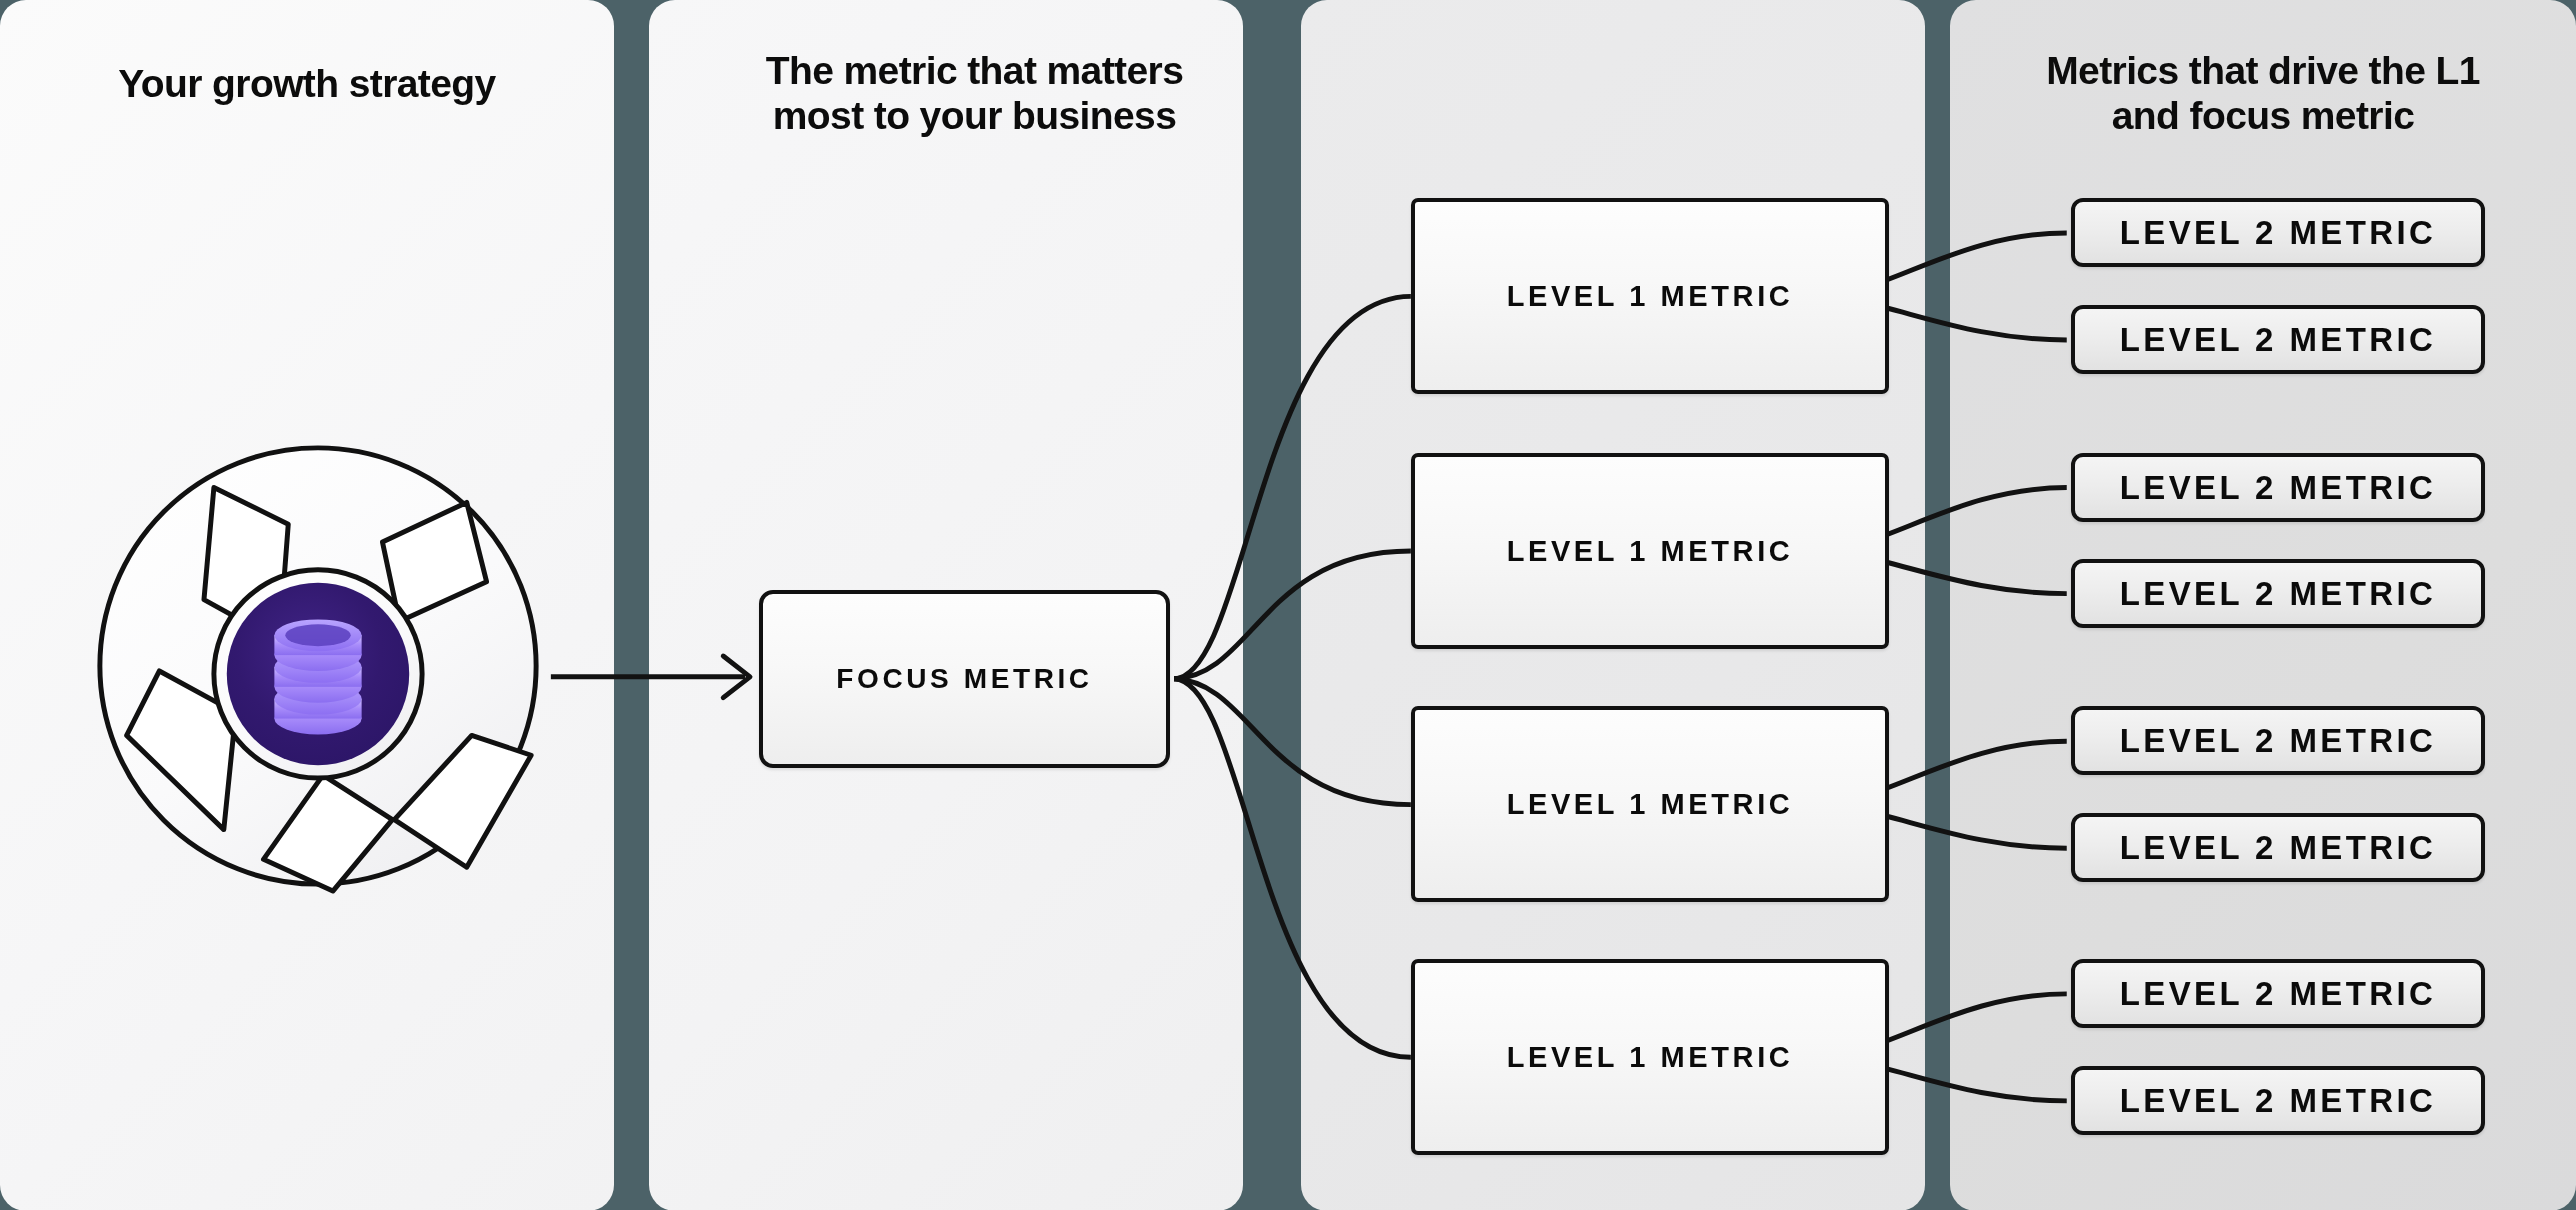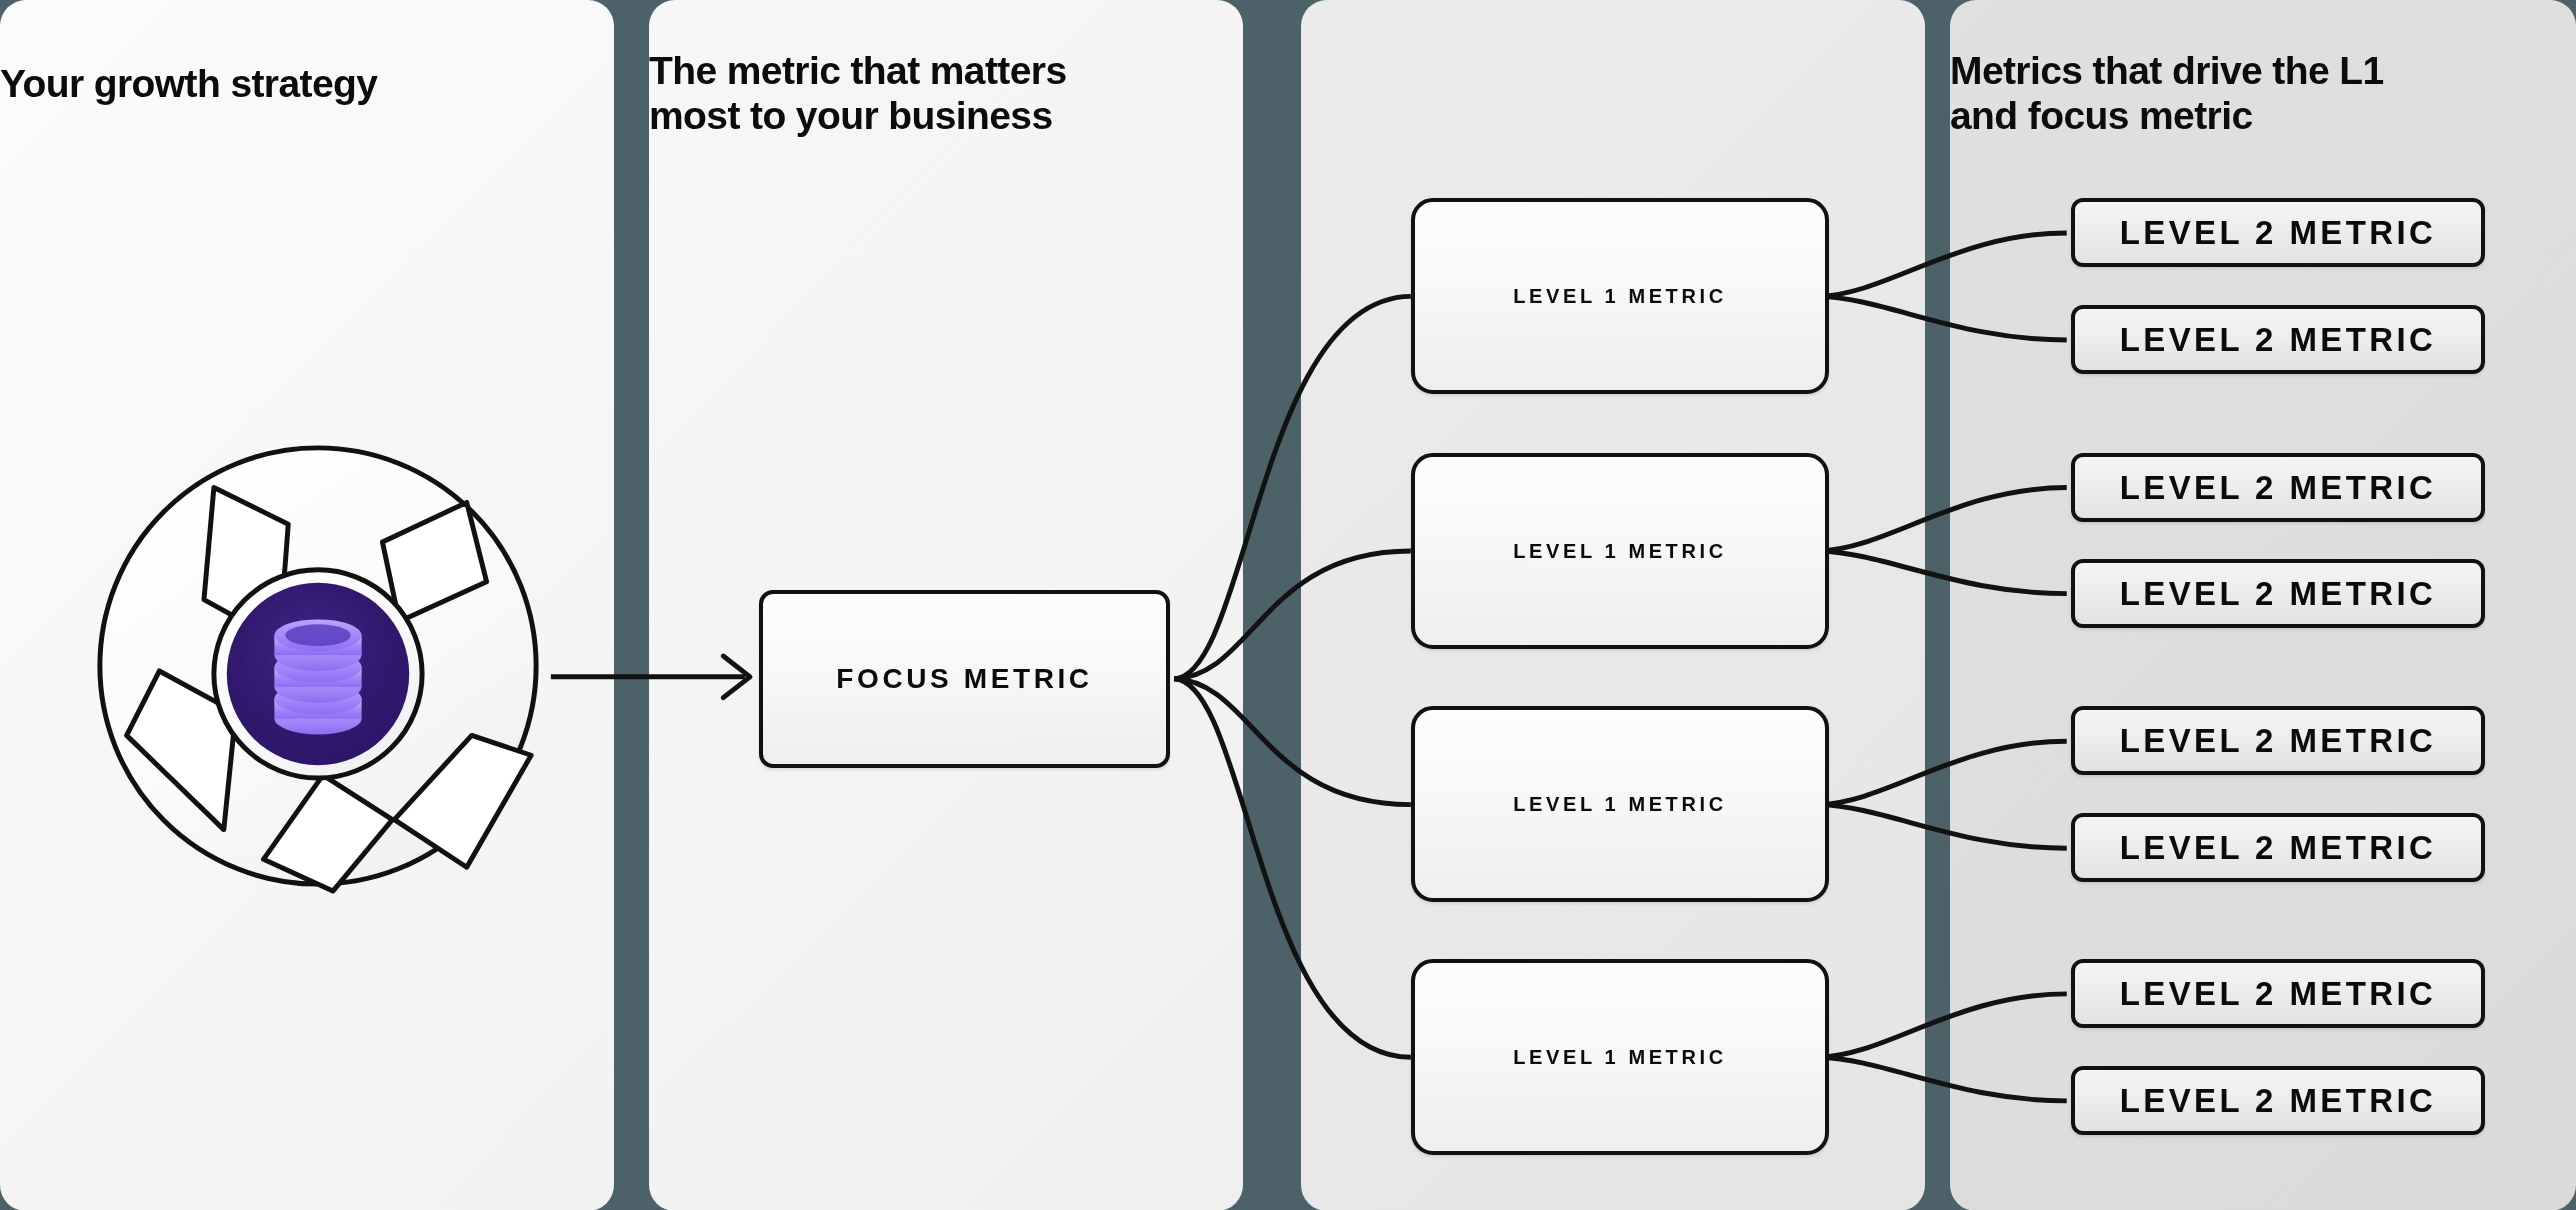--- a/index.html
+++ b/index.html
@@ -45,21 +45,21 @@
   }
   #panel-4 {
     left: 1950px;
     width: 626px;
     background: linear-gradient(135deg, #e0e0e1 0%, #dddddd 60%, #dadadb 100%);
   }
 
   
   .col-head {
     position: absolute;
-    text-align: left;
+    text-align: center;
     color: #0c0c0c;
     font-weight: 700;
     font-size: 39px;
     line-height: 1.16;
     letter-spacing: -0.6px;
     white-space: pre-line;
     z-index: 6;
   }
   #head-1 { left: 0px;    width: 614px; top: 61px; }
   #head-2 { left: 649px;  width: 651px; top: 48px; }
@@ -107,25 +107,25 @@
   #node-focus {
     left: 759px;
     top: 590px;
     width: 411px;
     height: 178px;
     font-size: 28px;
     border-radius: 14px;
   }
 
   .node-l1 {
-    width: 418px;
+    width: 478px;
     height: 196px;
-    font-size: 20px;
+    font-size: 29px;
     left: 1411px;
-    border-radius: 22px;
+    border-radius: 7px;
   }
   #node-l1-0 { top: 198px; }
   #node-l1-1 { top: 453px; }
   #node-l1-2 { top: 706px; }
   #node-l1-3 { top: 959px; }
 
   .node-l2 {
     width: 414px;
     height: 69px;
     font-size: 33px;

